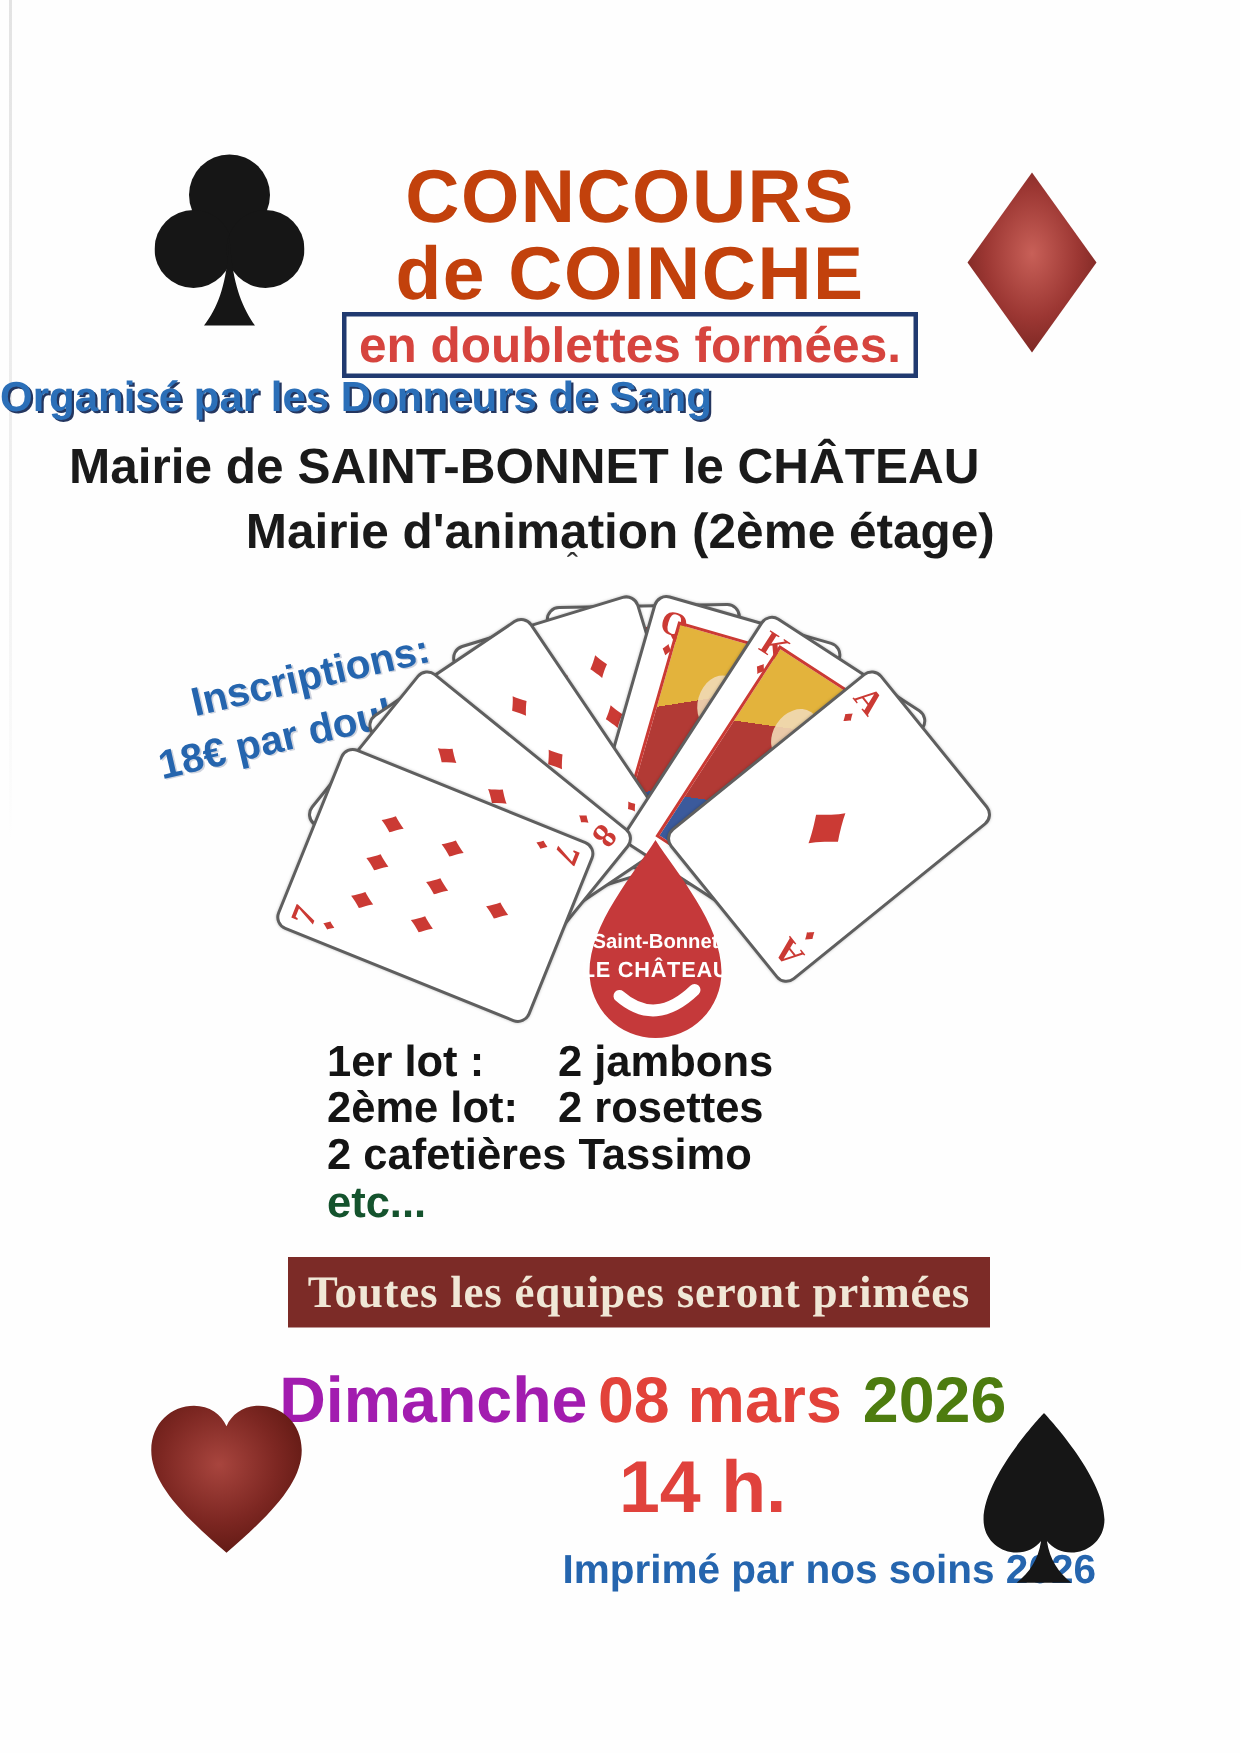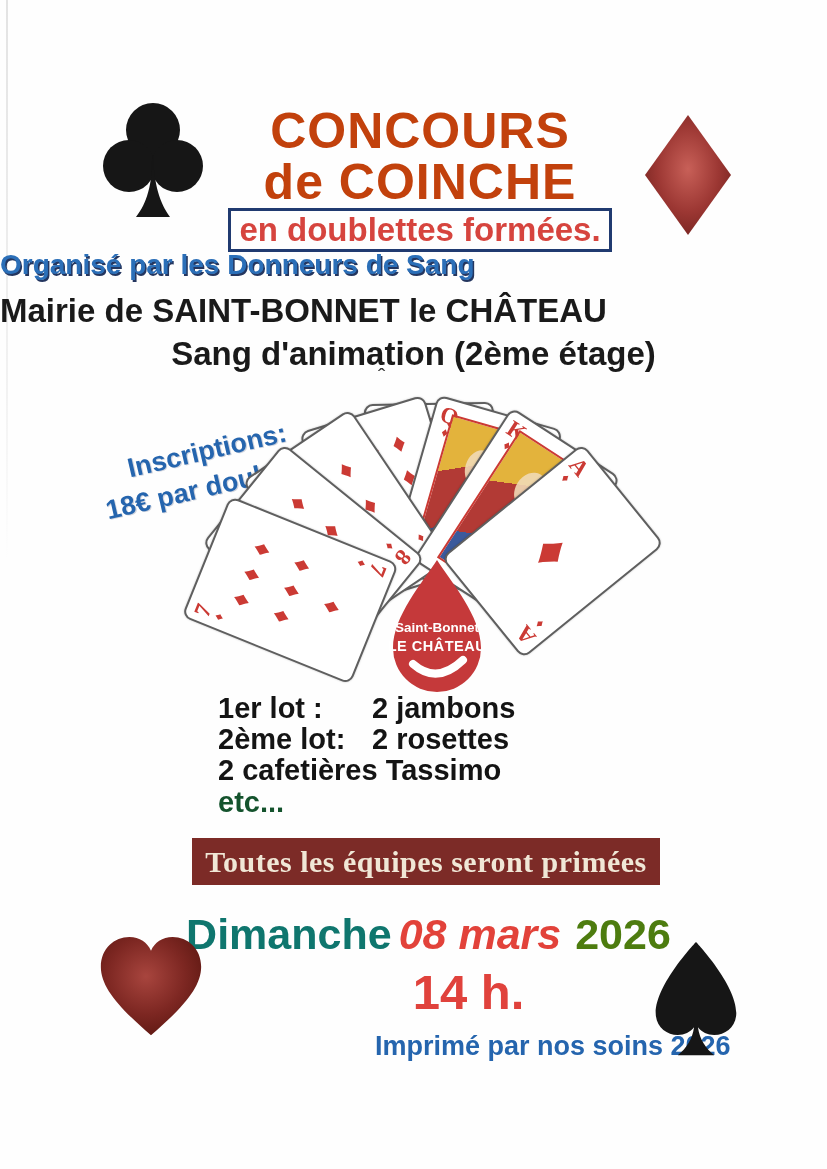--- a/index.html
+++ b/index.html
@@ -12,21 +12,21 @@
   
   .suit-svg{position:absolute;}
   
   .title{position:absolute;left:120px;top:106px;width:600px;text-align:center;
     color:#c2410c;font-weight:bold;font-size:50px;line-height:51px;letter-spacing:1px;}
   .boxed{position:absolute;left:228px;top:208px;width:378px;border:3px solid #203a70;
     color:#d6443e;font-weight:bold;font-size:33px;line-height:38px;text-align:center;}
   .organizer{position:absolute;left:0;top:249px;width:827px;text-align:left;
     color:#2b6fb8;font-weight:bold;font-size:28px;
     text-shadow:1.5px 1.5px 0 #24365f;}
-  .venue1{position:absolute;left:0;top:292px;width:699px;
+  .venue1{position:absolute;left:0;top:292px;width:699px;text-align:center;
     color:#1a1a1a;font-weight:bold;font-size:33px;}
   .venue2{position:absolute;left:0;top:335px;width:827px;text-align:center;
     color:#1a1a1a;font-weight:bold;font-size:33px;}
   .caret-artifact{position:absolute;left:378px;top:364px;color:#333;font-size:22px;}
   
   .inscription{position:absolute;left:86px;top:432px;width:250px;text-align:center;
     transform:rotate(-13deg);color:#2565ae;font-weight:bold;font-size:27px;line-height:36px;
     text-shadow:1px 1px 0 #1b2f5e33;z-index:1;}
   
   .fan{position:absolute;left:368px;top:403px;width:126px;height:178px;z-index:5;}
@@ -57,22 +57,22 @@
   .prize-row{display:flex;gap:16px;}
   .prize-label{width:138px;}
   .prize-etc{position:absolute;left:218px;top:786px;color:#14532d;font-weight:bold;font-size:29px;}
   
   .banner{position:absolute;left:192px;top:838px;width:468px;height:47px;background:#7c2b27;
     color:#f0e7d6;font-family:"Liberation Serif",serif;font-weight:bold;font-size:30px;
     display:flex;align-items:center;justify-content:center;letter-spacing:.5px;}
   
   .schedule{position:absolute;left:15px;top:910px;width:827px;text-align:center;
     font-weight:bold;font-size:43px;}
-  .schedule .day{color:#0f766e;margin-right:7px;}
-  .schedule .date{color:#e2423a;margin-right:14px;font-style:italic;}
+  .schedule .day{color:#a21caf;margin-right:7px;}
+  .schedule .date{color:#e2423a;margin-right:14px;}
   .schedule .year{color:#4d7c0f;}
   .time{position:absolute;left:55px;top:964px;width:827px;text-align:center;
     color:#e0423c;font-weight:bold;font-size:49px;}
   .footer{position:absolute;left:375px;top:1031px;color:#2565ae;font-weight:bold;font-size:27px;}
 </style>
 </head>
 <body>
 
 <div class="page">
   <div class="scan-edge"></div>
@@ -99,21 +99,21 @@
 
   <div class="title">
     <div>CONCOURS</div>
     <div>de COINCHE</div>
   </div>
 
   <div class="boxed">en doublettes formées.</div>
   <div class="organizer">Organisé par les Donneurs de Sang</div>
 
   <div class="venue1">Mairie de SAINT-BONNET le CHÂTEAU</div>
-  <div class="venue2">Sang d'animation (2ème étage)</div>
+  <div class="venue2">Mairie d'animation (2ème étage)</div>
   <div class="caret-artifact">ˆ</div>
 
   <div class="inscription">
     <div>Inscriptions:</div>
     <div>18€ par doublette</div>
   </div>
 
   <div class="fan">
       <div class="card" style="transform: rotate(-68deg); z-index: 8;">
         <div class="corner">

